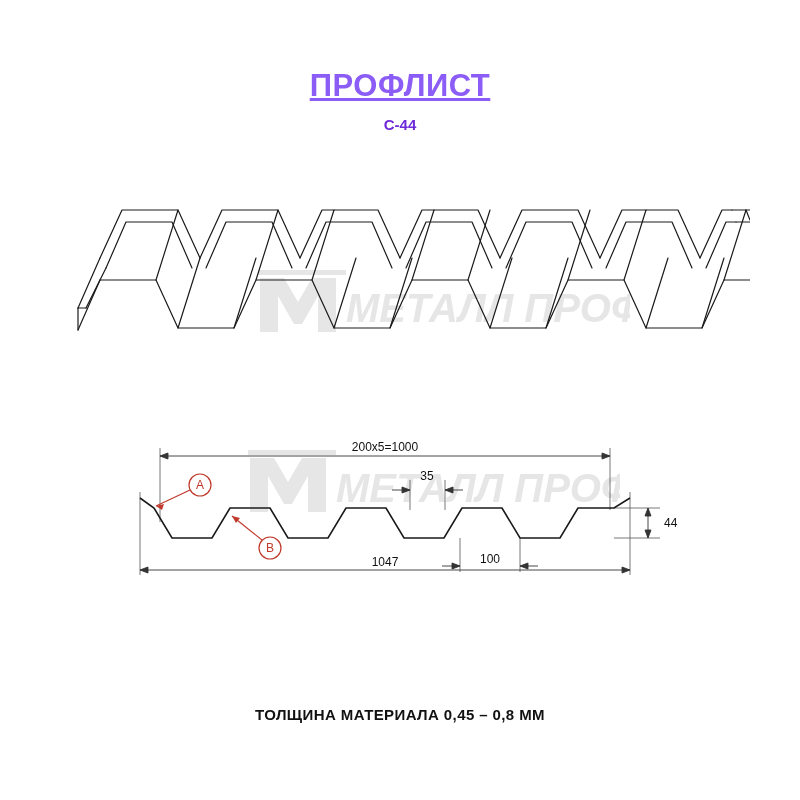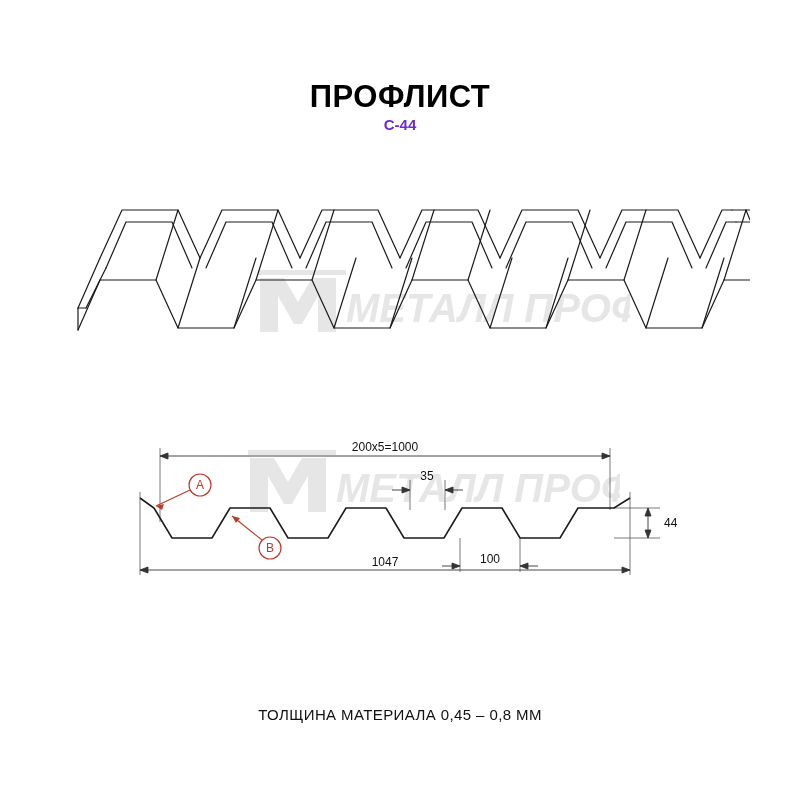--- a/index.html
+++ b/index.html
@@ -16,47 +16,48 @@
     overflow: hidden;
   }
   .page {
     position: absolute;
     inset: 0;
     width: 800px;
     height: 800px;
   }
   .title {
     position: absolute;
-    top: 79px;
+    top: 68px;
     left: 0;
     width: 800px;
     text-align: center;
     font-size: 31px;
     font-weight: bold;
     letter-spacing: 0.5px;
-    color: #000000;
+    color: #8b5cf6;
+    text-decoration: underline;
   }
   .subtitle {
     position: absolute;
     top: 116px;
     left: 0;
     width: 800px;
     text-align: center;
     font-size: 15px;
     font-weight: bold;
     color: #6d28d9;
   }
   .footer-note {
     position: absolute;
     top: 706px;
     left: 0;
     width: 800px;
     text-align: center;
     font-size: 15px;
-    font-weight: normal;
+    font-weight: bold;
     letter-spacing: 0.4px;
     color: #111111;
   }
   .iso-wrap {
     position: absolute;
     top: 180px;
     left: 60px;
     width: 690px;
     height: 180px;
   }

